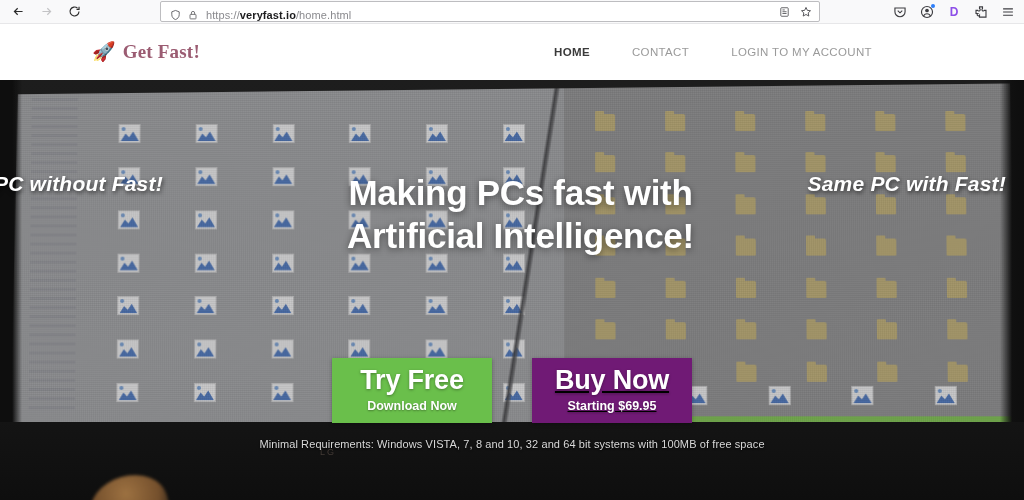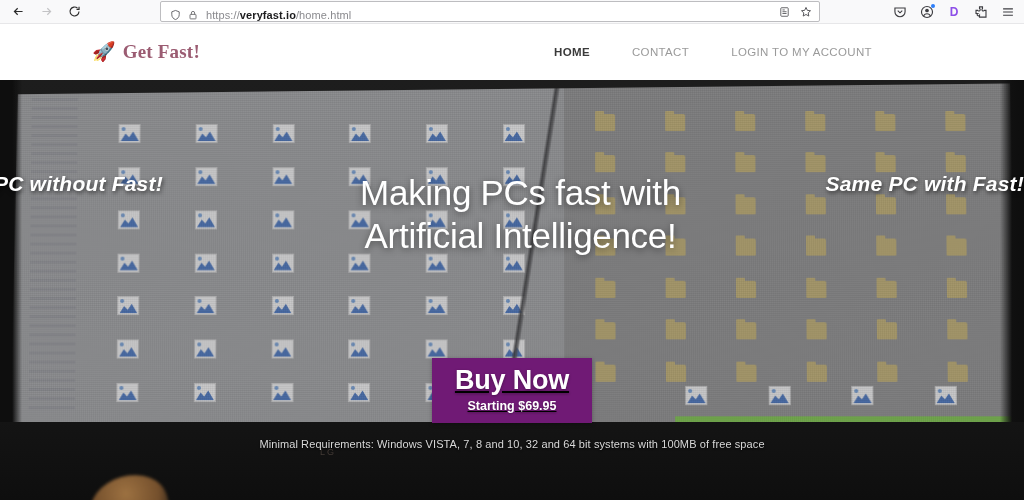--- a/index.html
+++ b/index.html
@@ -265,27 +265,27 @@
   
   .banner-label {
     position: absolute; top: 92px;
     font-size: 21px; font-weight: 700; font-style: italic;
     color: #ffffff;
     text-shadow: 1px 2px 4px rgba(0,0,0,.6);
     white-space: nowrap;
     letter-spacing: .2px;
   }
   .banner-left  { left: -6px; }
-  .banner-right { right: 0; margin-left: 19px; }
+  .banner-right { right: 18px; margin-left: 19px; }
 
   .hero-title {
     position: absolute; top: 92px; left: 0; width: 1024px;
     text-align: center;
     color: #ffffff;
-    font-size: 35px; font-weight: 400;
+    font-size: 35px; font-weight: 700;
     line-height: 1.22;
     text-shadow: 0 2px 7px rgba(0,0,0,.45);
     letter-spacing: -.3px;
     padding-left: 17px;
   }
   .hero-title .l2 { display: block; }
 
   .cta-row {
     position: absolute; top: 278px; left: 0; width: 1024px;
     display: flex; justify-content: center; gap: 40px;
@@ -725,20 +725,24 @@
 
   <div class="banner-label banner-left">PC without Fast!</div>
   <div class="banner-label banner-right">Same PC with Fast!</div>
 
   <h1 class="hero-title">
     <span>Making PCs fast with</span>
     <span class="l2">Artificial Intelligence!</span>
   </h1>
 
   <div class="cta-row">
+    <button class="cta cta-green">
+      <span class="cta-title">Try Free</span>
+      <span class="cta-sub">Download Now</span>
+    </button>
     <button class="cta cta-amber">
       <span class="cta-title">Buy Now</span>
       <span class="cta-sub">Starting $69.95</span>
     </button>
   </div>
 
   <div class="req-note">Minimal Requirements: Windows VISTA, 7, 8 and 10, 32 and 64 bit systems with 100MB of free space</div>
 </section>
 
 </body></html>

